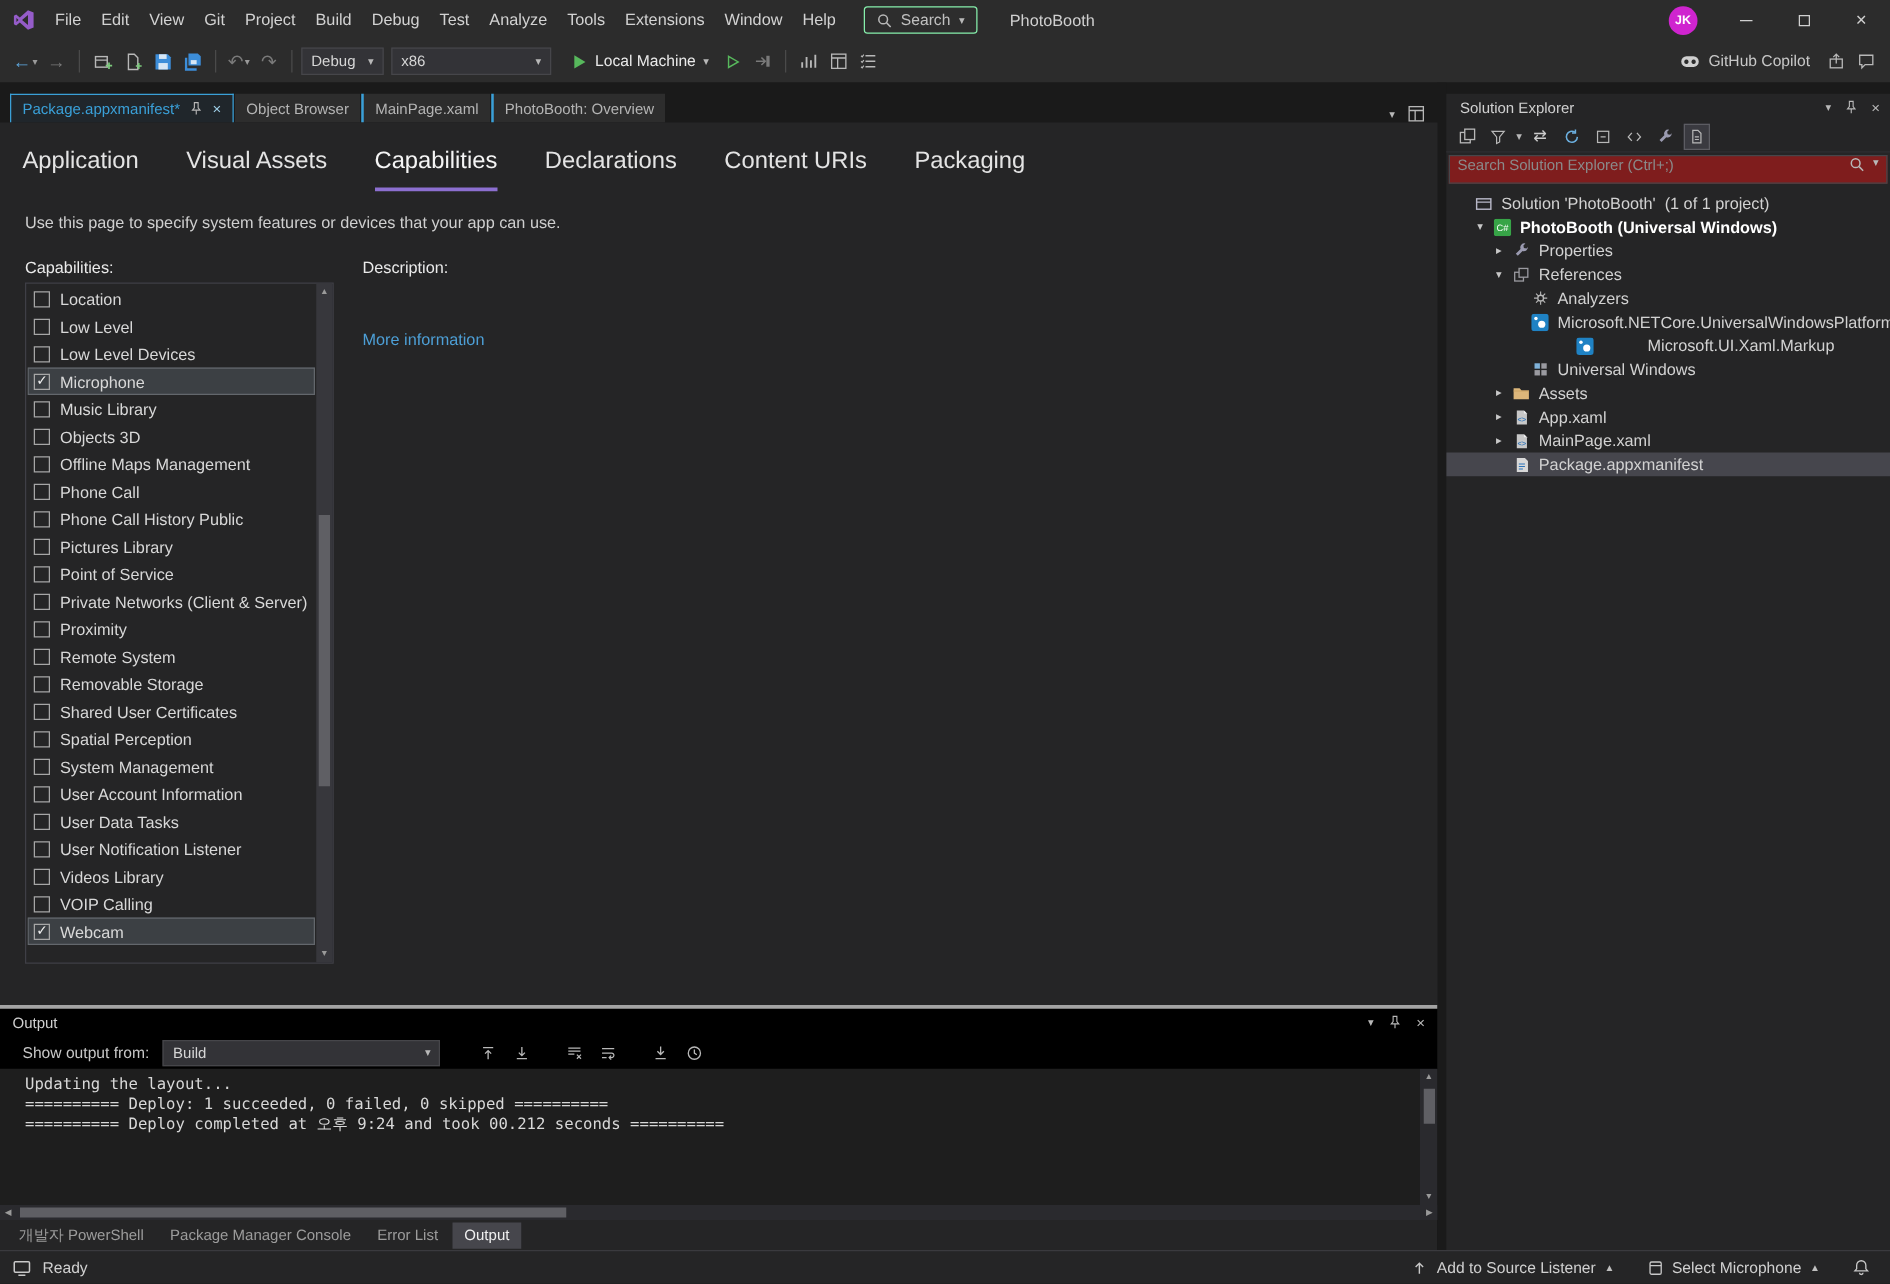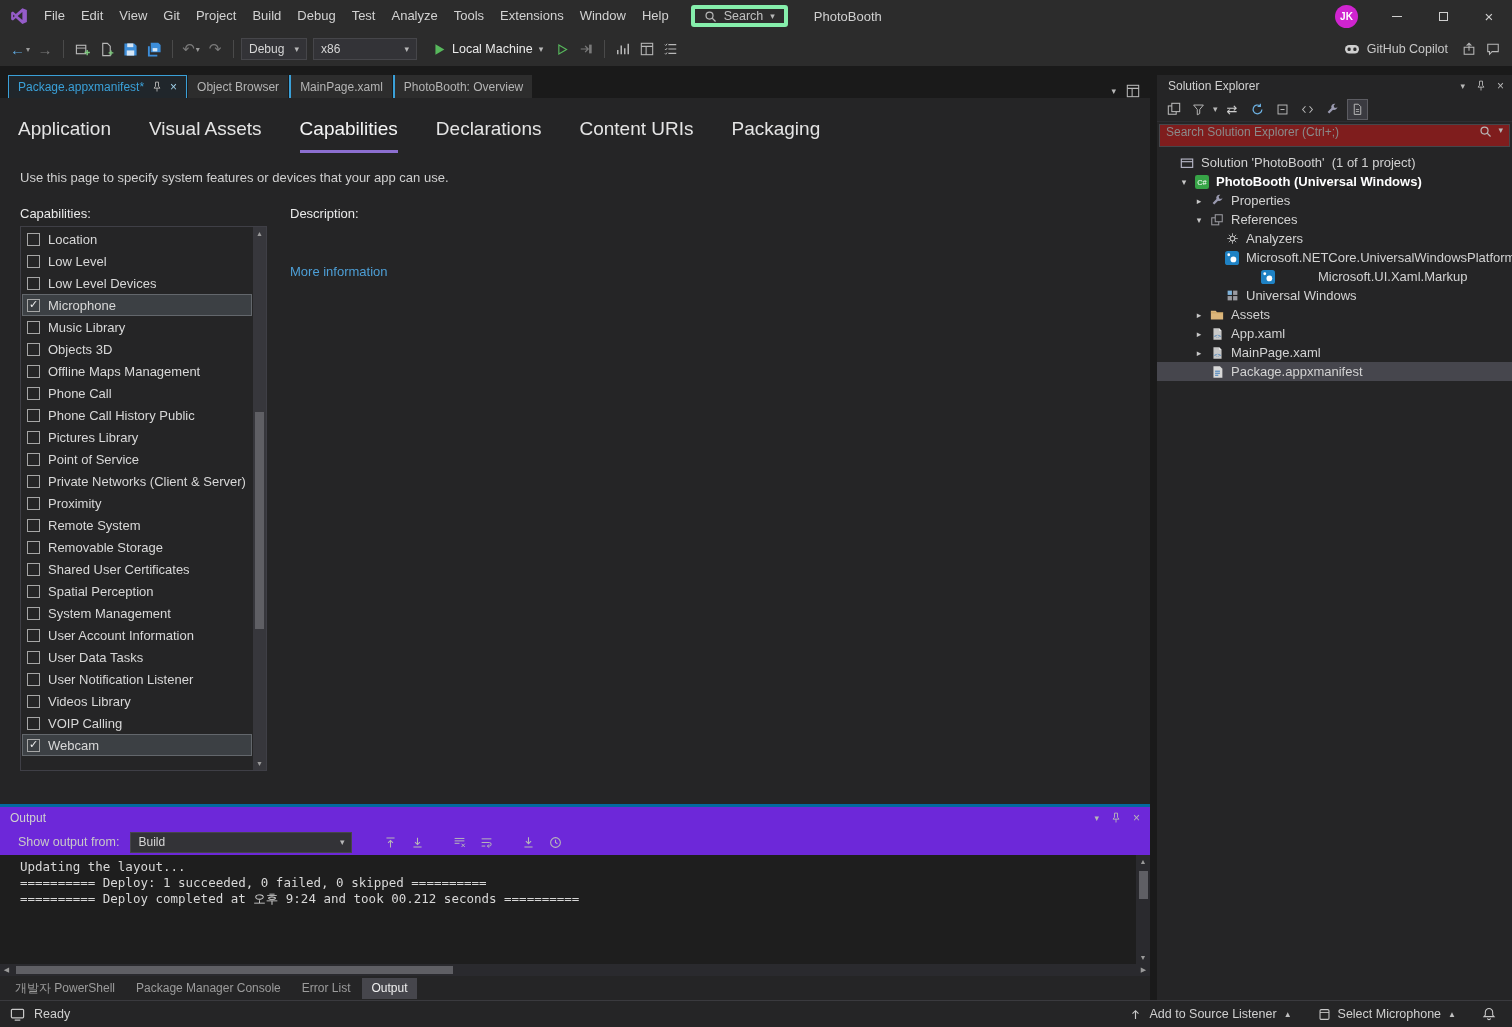--- a/index.html
+++ b/index.html
@@ -7,21 +7,21 @@
   font-family:"Liberation Sans","DejaVu Sans",sans-serif;color:#cccccc;font-size:13px;}
 #root{position:absolute;inset:0;width:1512px;height:1027px;}
 svg{display:block;}
 
 
 .titlebar{position:absolute;top:0;left:0;right:0;height:32px;background:#2c2c2c;display:flex;align-items:center;}
 .vs-logo{margin:0 8px 0 10px;display:flex;}
 .menu-bar{display:flex;}
 .menu-item{padding:0 8px;line-height:32px;font-size:13px;color:#d2d2d2;cursor:default;}
 .search-box{display:flex;align-items:center;gap:7px;height:22px;padding:0 9px;margin-left:14px;
-  border:4px solid #86efac;border-radius:3px;background:#2d2d2d;color:#c0c0c0;font-size:12.5px;}
+  border:1px solid #86efac;border-radius:3px;background:#2d2d2d;color:#c0c0c0;font-size:12.5px;}
 .app-title{margin-left:26px;color:#d0d0d0;}
 .tb-spacer{flex:1;}
 .avatar{width:23px;height:23px;border-radius:50%;background:var(--magenta,#cf24cf);color:#fff;
   font-size:10px;font-weight:bold;display:flex;align-items:center;justify-content:center;margin:0 16px 0 8px;}
 .win-btn{width:46px;height:32px;display:flex;align-items:center;justify-content:center;color:#d0d0d0;font-size:15px;}
 .win-btn .bar{width:10px;height:1px;background:#d0d0d0;}
 .win-btn .sq{width:9px;height:9px;border:1px solid #d0d0d0;}
 
 
 .toolbar{position:absolute;top:32px;left:0;right:0;height:34px;background:#2c2c2c;display:flex;align-items:center;padding:0 8px;gap:2px;}
@@ -66,21 +66,21 @@
 .checkbox.checked::after{content:"✓";position:absolute;left:1px;top:-2px;font-size:11px;color:#efefef;}
 .vtrack{position:absolute;top:0;right:0;width:13px;height:100%;background:#37373c;}
 .vtrack .arr{position:absolute;left:0;width:13px;height:13px;font-size:7px;color:#9a9a9a;display:flex;align-items:center;justify-content:center;}
 .vtrack .arr.up{top:0;} .vtrack .arr.down{bottom:0;}
 .vthumb{position:absolute;left:2px;width:9px;background:#5f5f64;}
 .desc-label{position:absolute;top:108px;left:290px;color:#eaeaea;}
 .desc-text{position:absolute;top:128px;left:290px;width:566px;color:#cfcfcf;line-height:16px;}
 .more-info{position:absolute;top:166px;left:290px;color:var(--link,#4d9fd6);}
 
 
-.output{height:196px;background:#6d28d9;border-top:3px solid #0369a1;display:flex;flex-direction:column;}
+.output{height:196px;background:#000000;border-top:3px solid #a3a3a3;display:flex;flex-direction:column;}
 .output-header{height:22px;display:flex;align-items:center;padding:0 10px;font-size:12px;color:#d0d0d0;}
 .output-header .right{margin-left:auto;display:flex;align-items:center;gap:11px;color:#b8b8b8;}
 .output-controls{height:26px;display:flex;align-items:center;gap:7px;padding:0 10px 0 18px;font-size:12.5px;color:#c8c8c8;}
 .oselect{width:222px;height:21px;background:#333337;border:1px solid #46464a;display:flex;align-items:center;padding:0 7px;font-size:12px;color:#d6d6d6;margin-left:4px;}
 .oselect .chev{margin-left:auto;}
 .obtn{height:20px;min-width:20px;display:flex;align-items:center;justify-content:center;}
 .console-wrap{flex:1;position:relative;background:#1e1e1e;overflow:hidden;}
 .console-lines{position:absolute;inset:4px 16px 0 20px;font-family:"DejaVu Sans Mono","Liberation Mono",monospace;
   font-size:12.5px;line-height:16px;color:#d8d8d8;}
 .console-line{white-space:pre;}
@@ -197,21 +197,21 @@
         </svg>
       </div>
     <div class="tsep"></div>
     <div class="tbtn dim">↶<span class="mini-chev">▾</span></div>
     <div class="tbtn dim">↷</div>
     <div class="tsep"></div>
     <div class="tselect" style="width:66px">
       <span>Debug</span>
       <span class="chev">▾</span>
     </div>
-    <div class="tselect" style="width:104px;margin-left:4px">
+    <div class="tselect" style="width:128px;margin-left:4px">
       <span>x86</span>
       <span class="chev">▾</span>
     </div>
     <div class="run-btn" style="margin-left:8px">
       <span>
           <svg width="13" height="13" viewBox="0 0 16 16">
             <path d="M3 1.5 14 8 3 14.5z" fill="var(--green,#57b85c)"></path>
           </svg>
         </span>
       <span>Local Machine</span>

